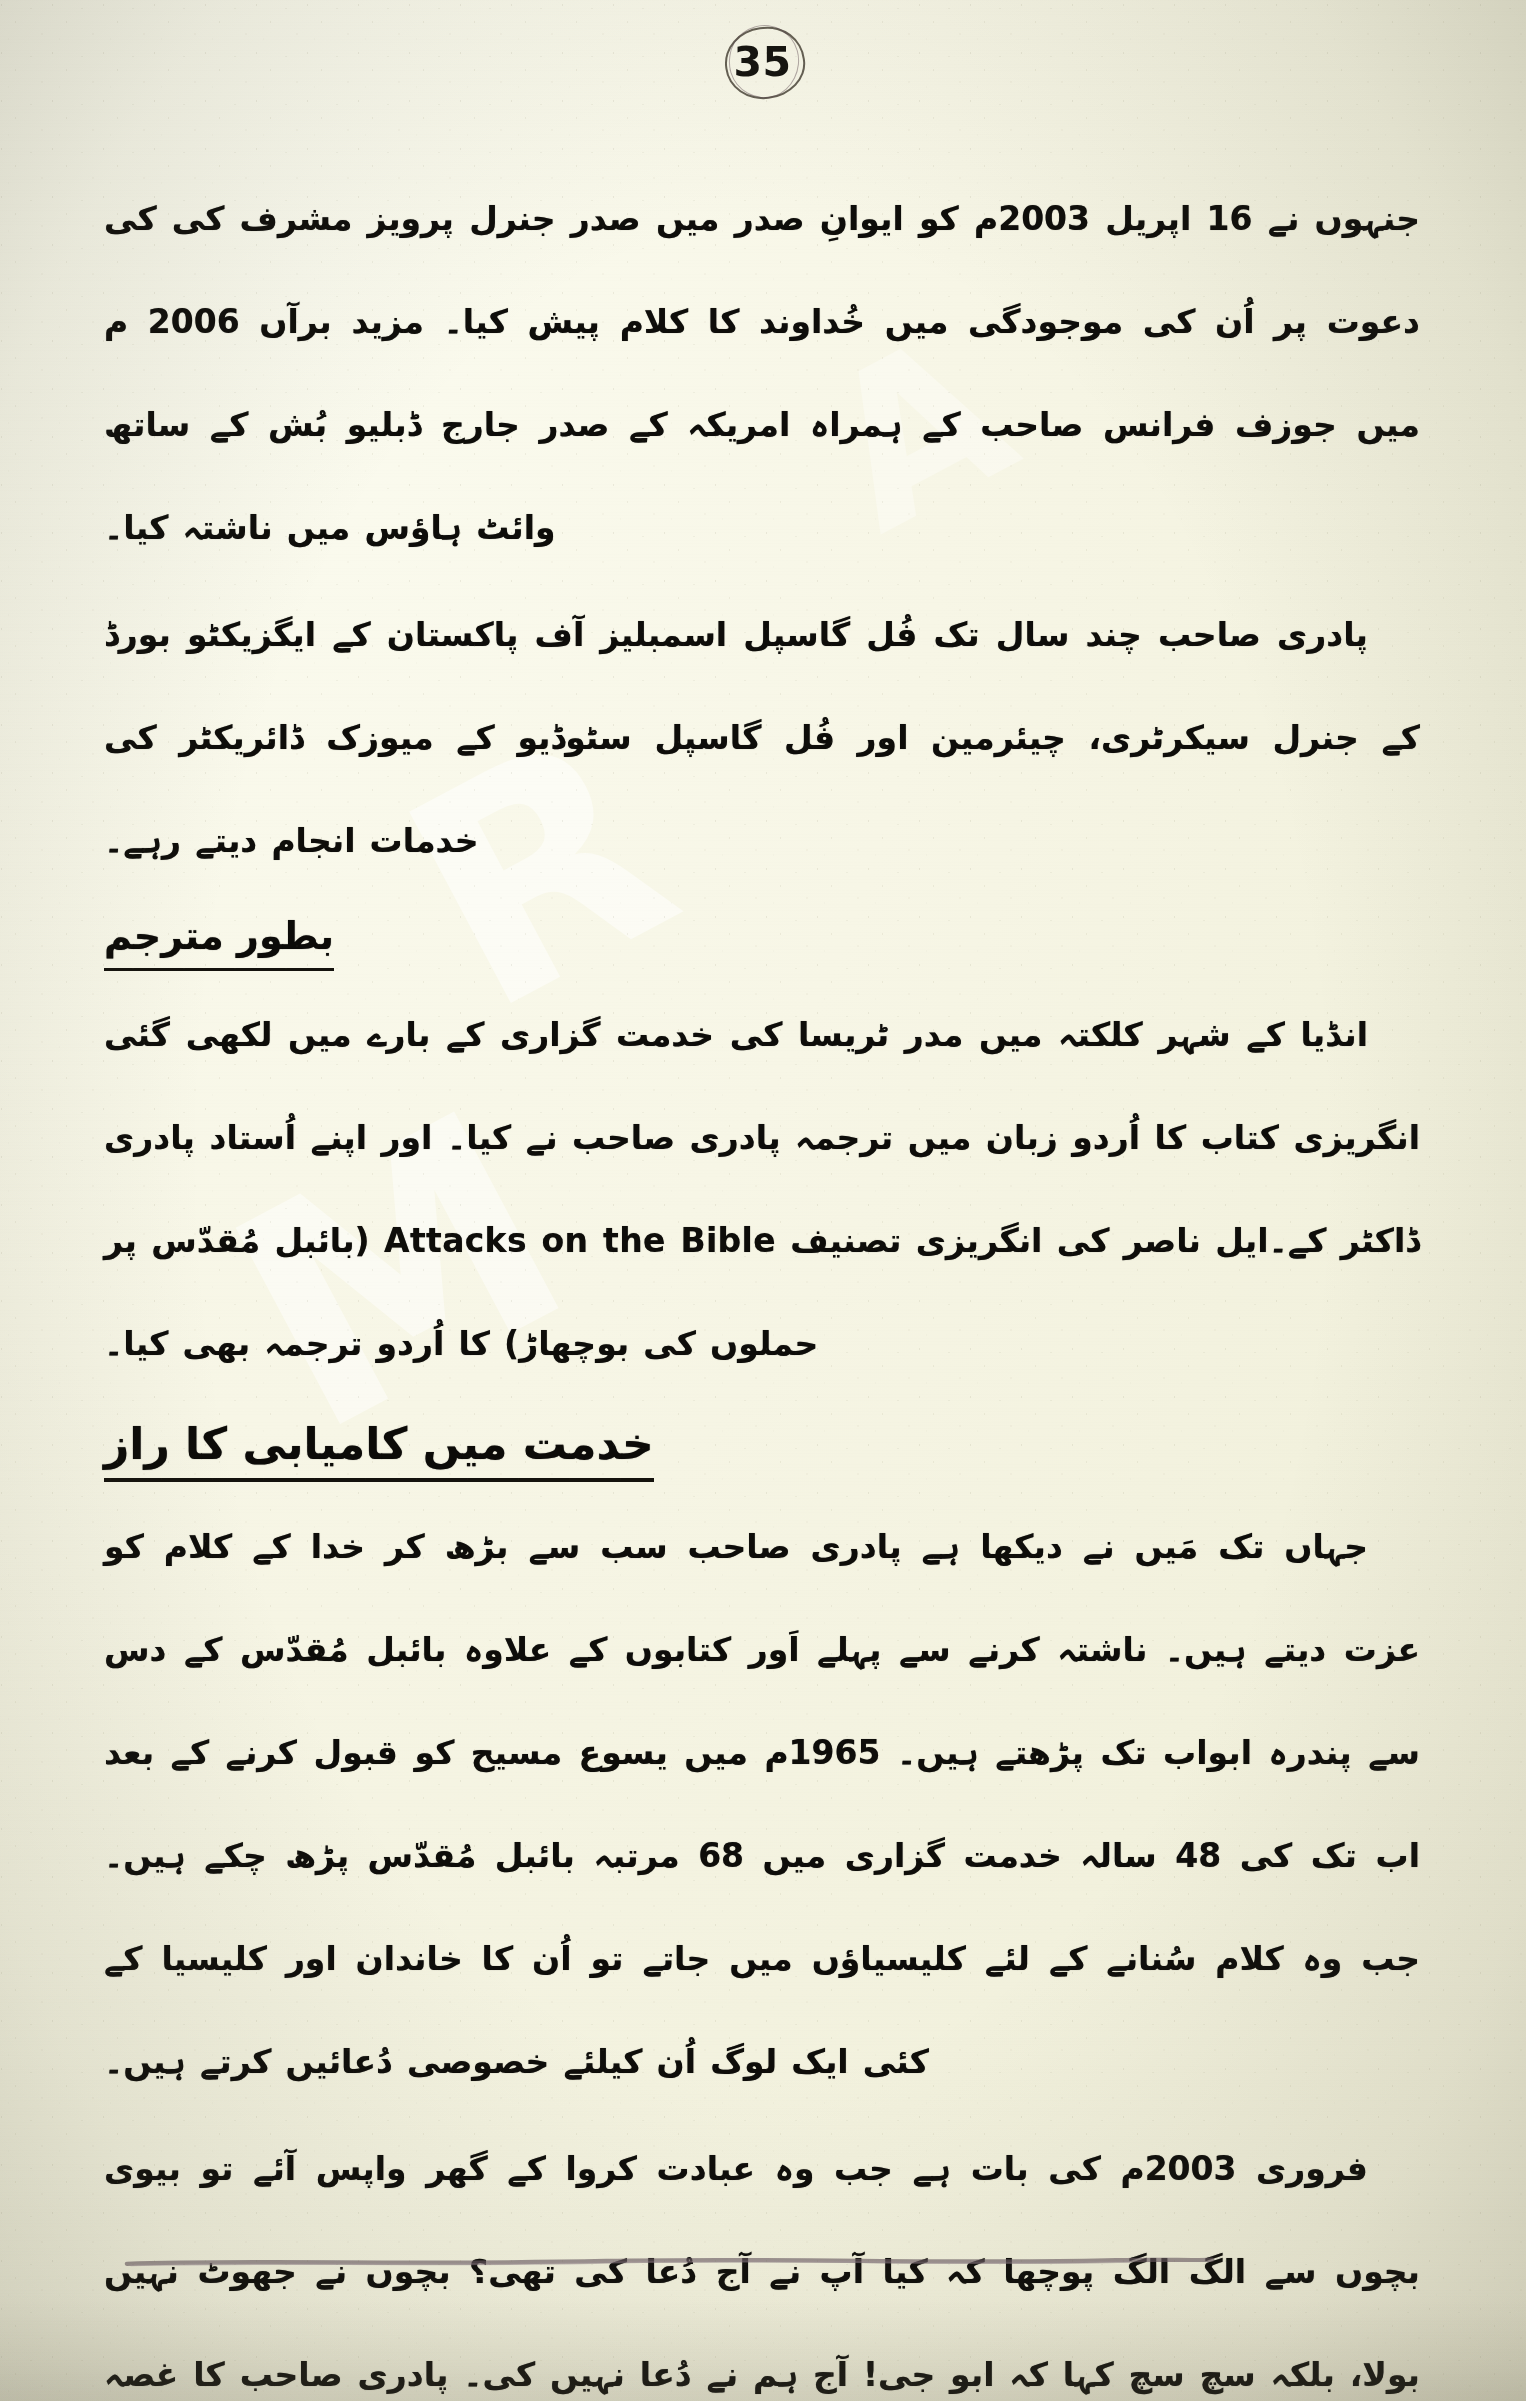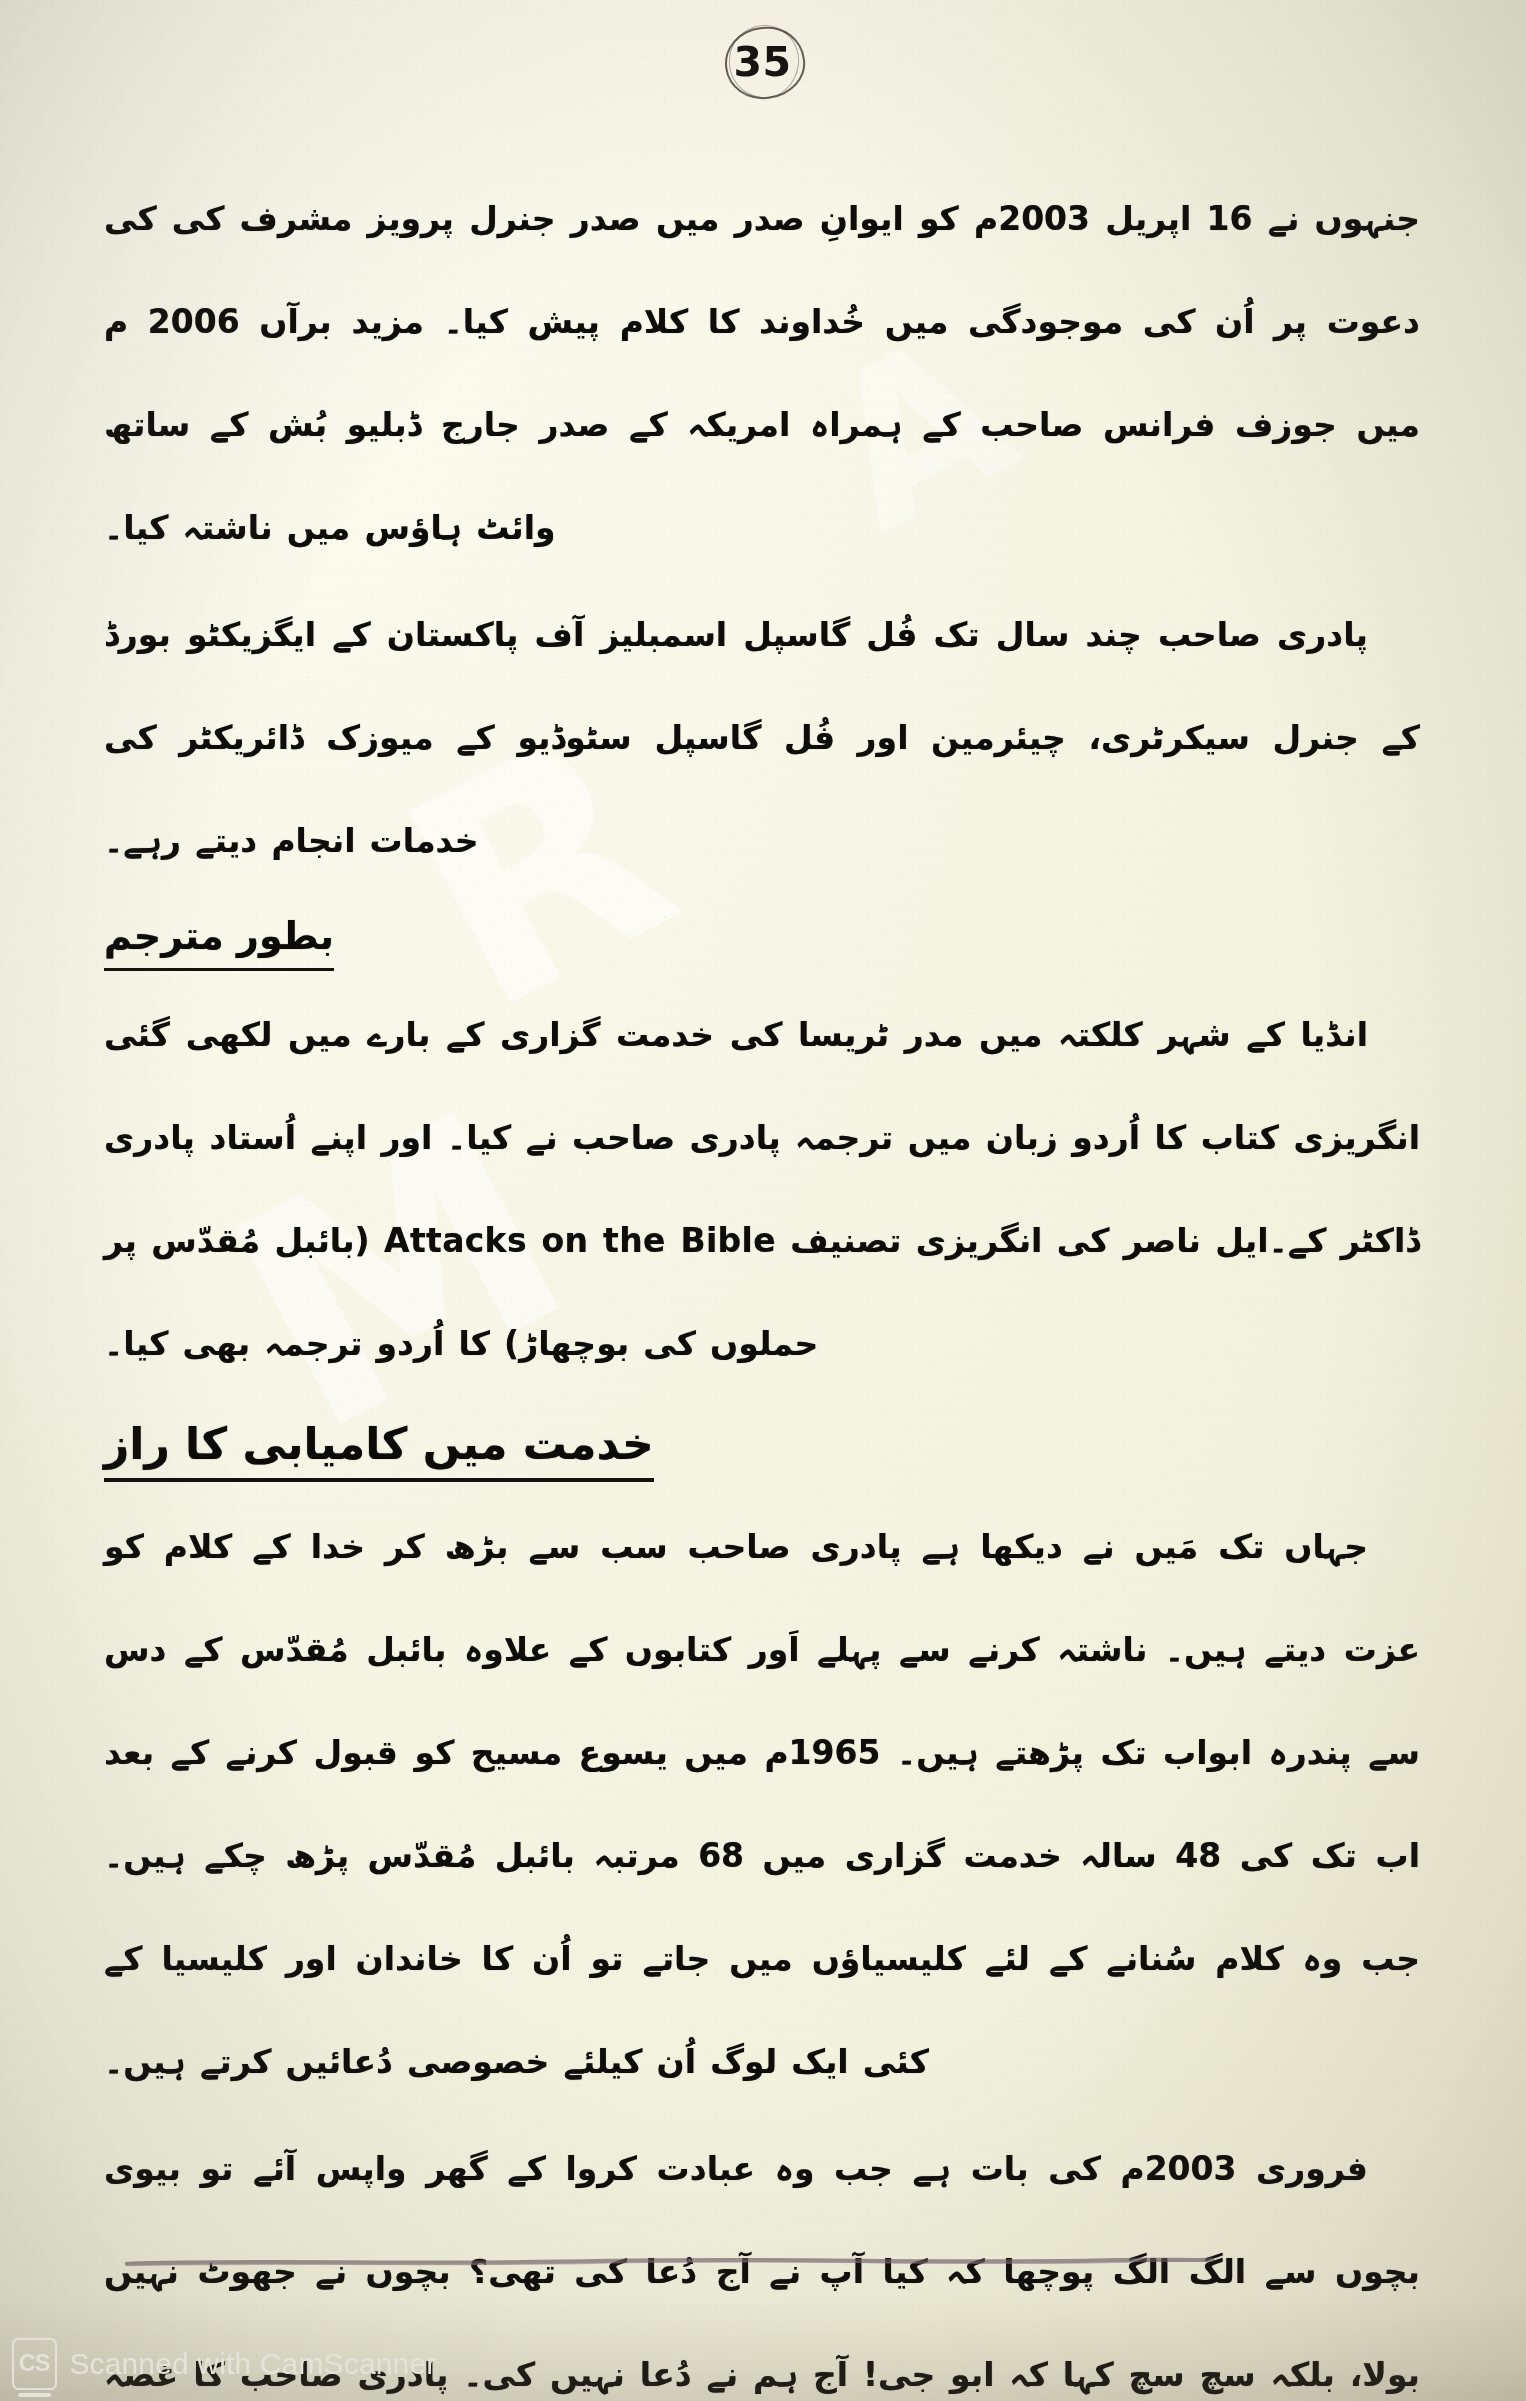--- a/index.html
+++ b/index.html
@@ -230,19 +230,15 @@
   <svg class="pencil-underline" viewBox="0 0 1540 16" preserveAspectRatio="none">
     <path d="M4,11 C180,5 420,13 680,7 C930,2 1180,12 1400,6 C1470,4 1510,7 1536,5" fill="none" stroke="#6a5a63" stroke-width="6" stroke-linecap="round" opacity="0.85"></path>
     <path d="M10,13 C200,8 440,15 700,9 C950,4 1190,14 1420,8" fill="none" stroke="#8a7a84" stroke-width="3" stroke-linecap="round" opacity="0.55"></path>
   </svg>
 
   <div class="grain"></div>
   <div class="banding"></div>
   <div class="vignette"></div>
   <div class="bottom-shade"></div>
 
-  <div class="cs-bar">
-    <div class="cs-logo">CS</div>
-    <div class="cs-text">Scanned with CamScanner</div>
-  </div>
 
 </div>
 
 
 </body></html>

